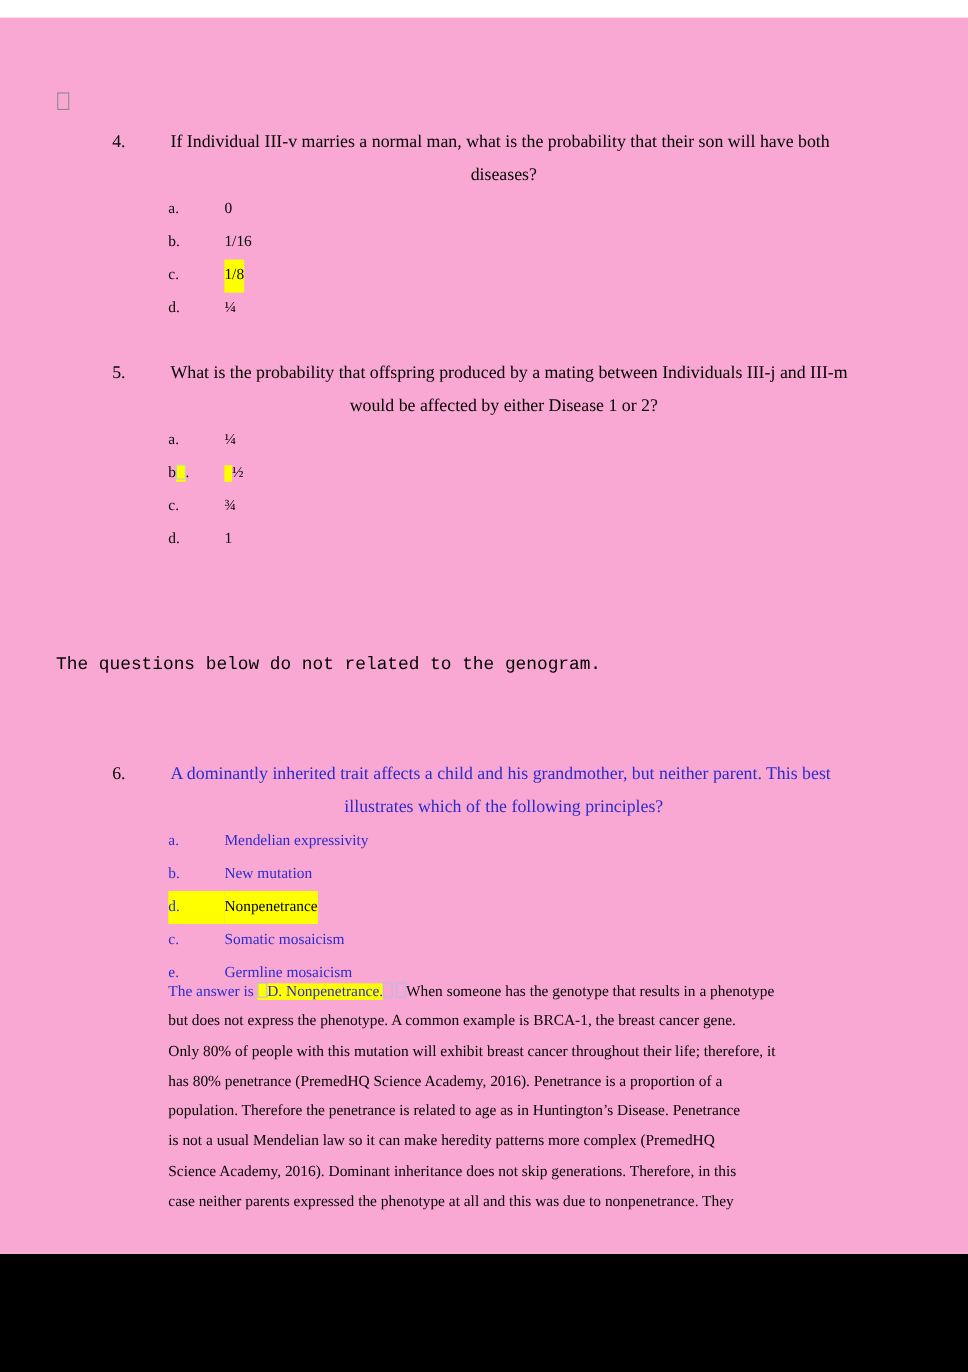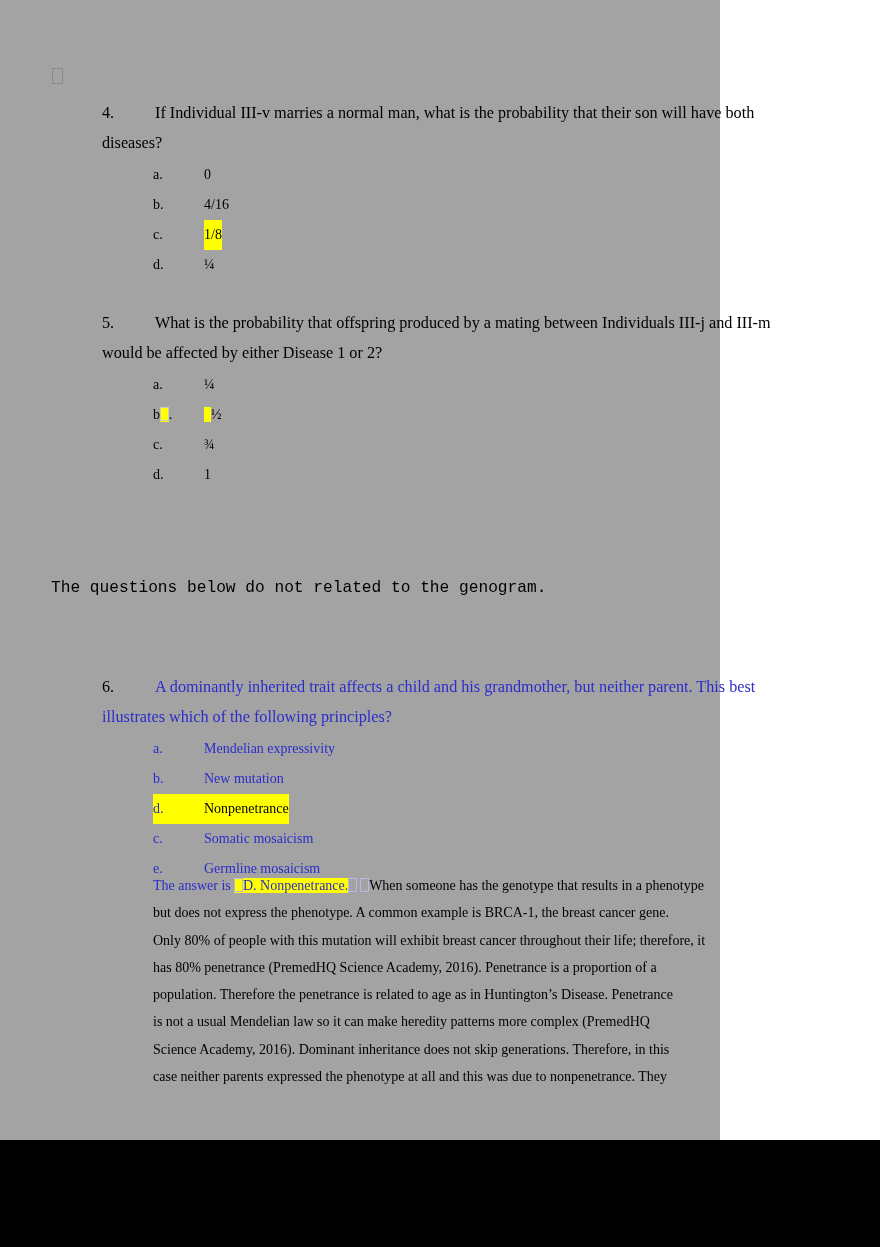--- a/index.html
+++ b/index.html
@@ -12,24 +12,25 @@
     height: 1247px;
     background: #ffffff;
     font-family: "Liberation Serif", "DejaVu Serif", serif;
     color: #000000;
     position: relative;
     overflow: hidden;
   }
 
   .page {
     position: relative;
-    width: 720px;
+    width: 880px;
     height: 1140px;
-    background: #a3a3a3;
+    background: #f9a8d4;
     box-sizing: border-box;
+    margin-top: 16px;
   }
 
   
   .stray-glyph {
     position: absolute;
     left: 52px;
     top: 68px;
     font-size: 17px;
     line-height: 1;
     color: #c9c9c9;
@@ -61,20 +62,21 @@
     line-height: 30px;
     text-indent: 0;
   }
   .q-num {
     display: inline-block;
     width: 53px;
   }
   .q-hang {
     
     display: block;
+    text-align: center;
   }
 
   .choices {
     margin-top: 2px;
   }
   .choice {
     font-size: 14px;
     line-height: 30px;
     padding-left: 51px;
     white-space: nowrap;
@@ -132,21 +134,21 @@
   <div class="q-block" style="top:98px;">
     <div class="q-stem">
       <span class="q-num">4.</span><span>If Individual III-v marries a normal man, what is the probability that their son will have both</span>
       <span class="q-hang">diseases?</span>
     </div>
     <div class="choices">
       <div class="choice">
         <span class="letter">a.</span><span class="val">0</span>
       </div>
       <div class="choice">
-        <span class="letter">b.</span><span class="val">4/16</span>
+        <span class="letter">b.</span><span class="val">1/16</span>
       </div>
       <div class="choice">
         <span class="letter">c.</span><span class="val hl">1/8</span>
       </div>
       <div class="choice">
         <span class="letter">d.</span><span class="val">¼</span>
       </div>
     </div>
   </div>
 

